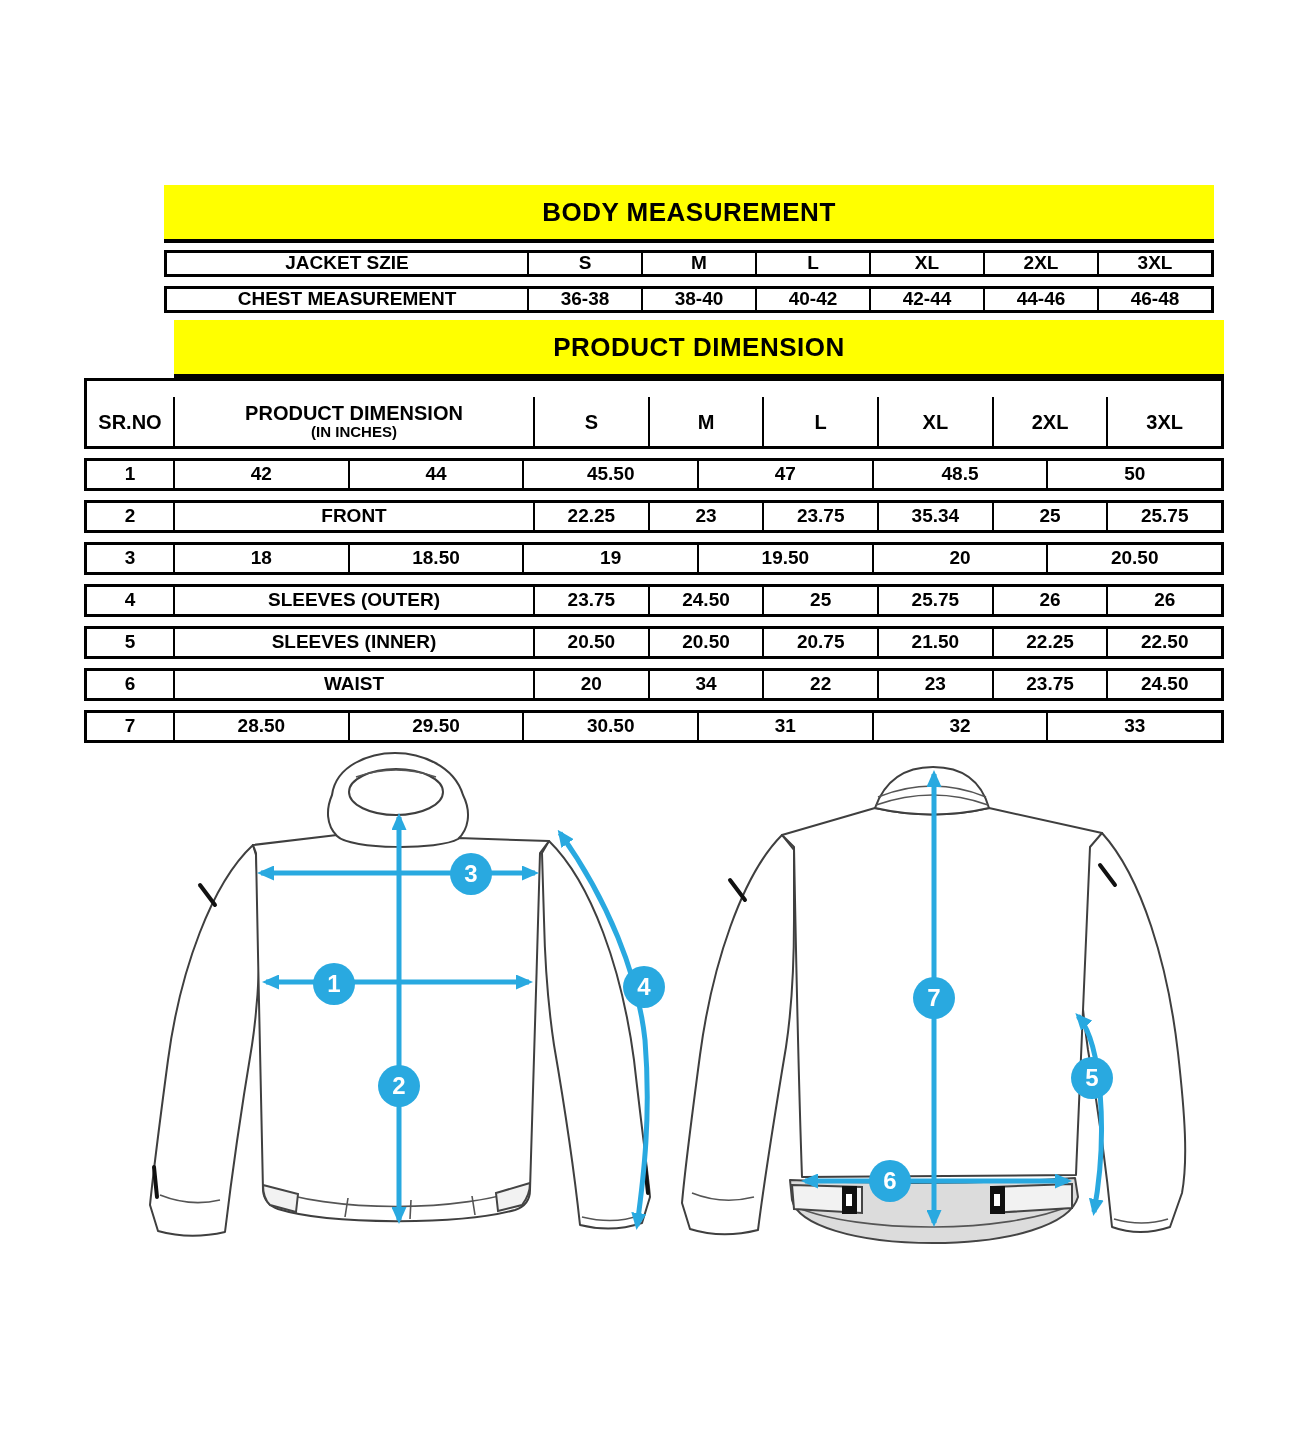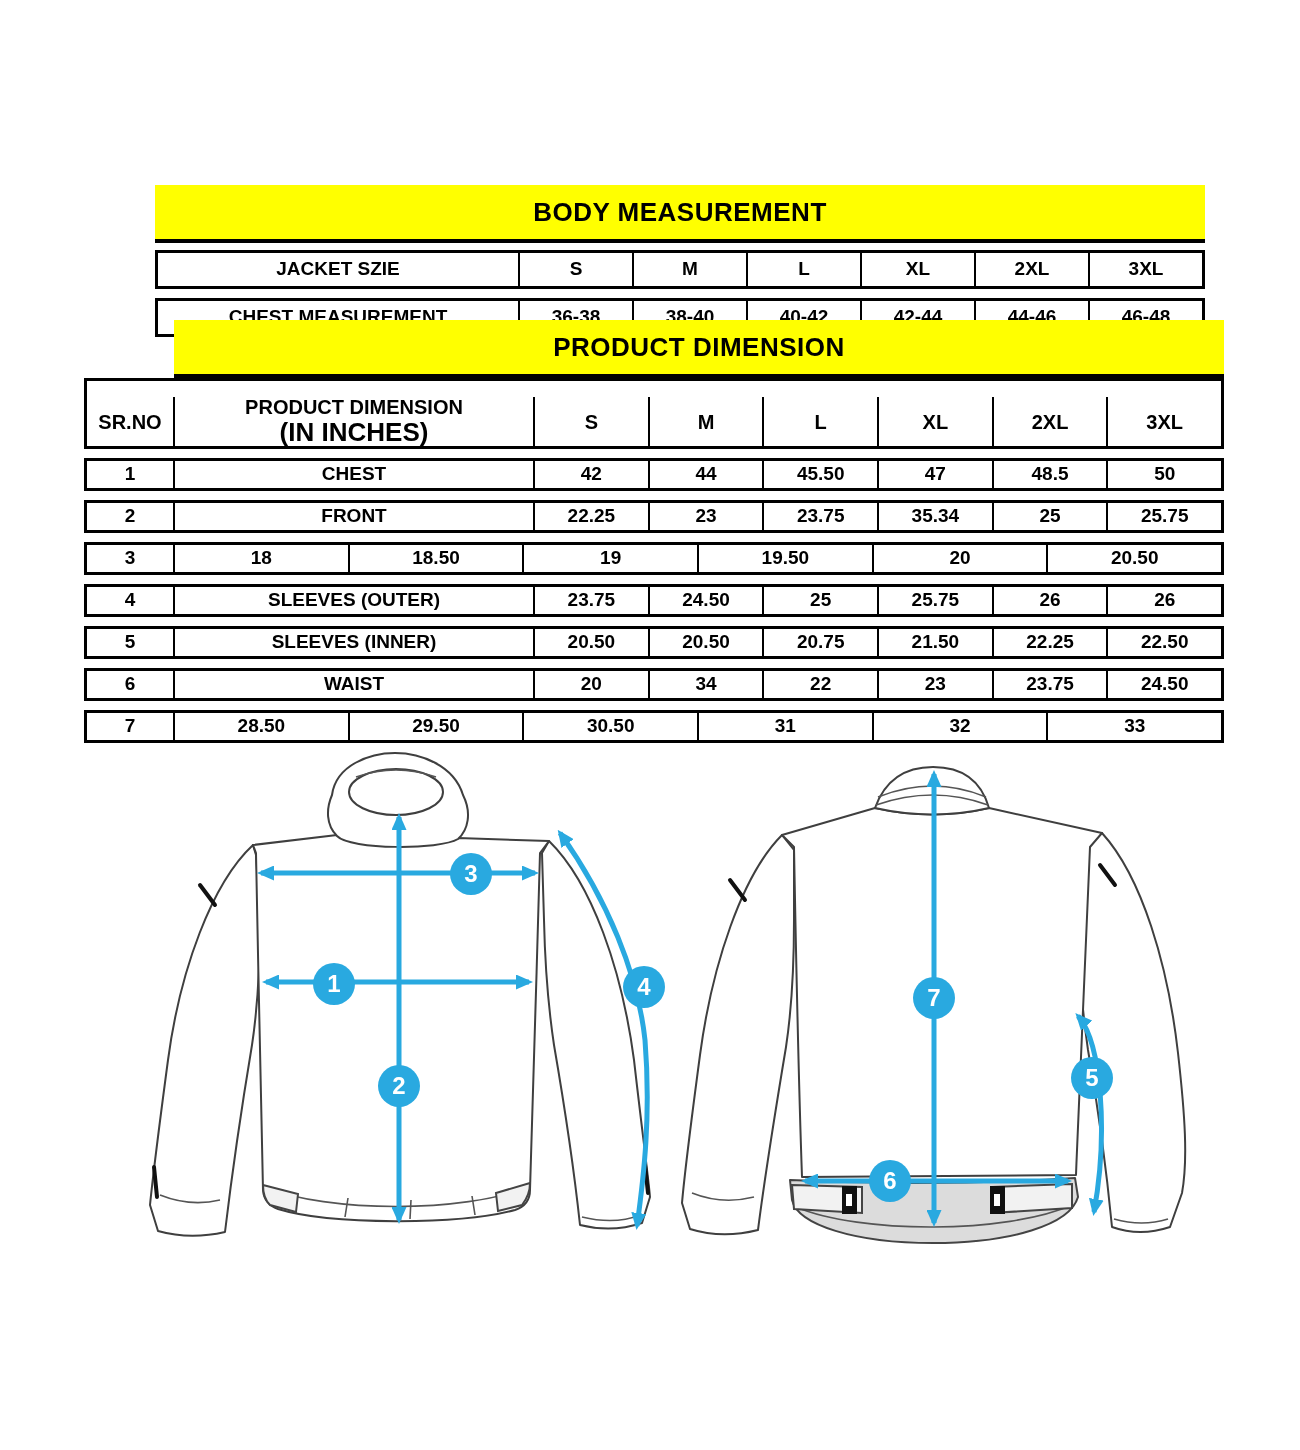--- a/index.html
+++ b/index.html
@@ -26,27 +26,27 @@
   .trow + .trow { margin-top:9px; }
   .cell {
     display:flex; align-items:center; justify-content:center;
     font-size:19px; line-height:1.1; padding:1px 2px;
     box-sizing:border-box;
   }
   .cell + .cell { border-left:2.5px solid #000; }
   .c-srno  { width:86px; flex:none; }
   .c-label { width:360px; flex:none; }
   .c-size  { flex:1 1 0; }
-  .h22 .cell { height:33px;text-align:center; }
+  .h22 .cell { height:21px;text-align:center; }
   .h27 .cell { height:27px; }
   .hdr .cell { height:49px; font-size:20px; flex-direction:column;margin-top:16px; }
-  .hdr .sub { font-size:26px; }
+  .hdr .sub { font-size:15px; }
 
   
-  #bm-table { left:155px; top:185px; width:1050px; }
+  #bm-table { left:164px; top:185px; width:1050px; }
   #bm-table .yellow-band { margin-bottom:7px; }
   #pd-table { left:65px;  top:320px; width:1140px;padding-left:19px; }
   #pd-table .yellow-band { margin-left:90px; margin-bottom:0px; }
 
   
   svg text.badge-num {
     font-family:"Liberation Sans", sans-serif;
     font-weight:bold; font-size:24px; fill:#fff; text-anchor:middle;
   }
   .outline { fill:#ffffff; stroke:#3f3f3f; stroke-width:2; stroke-linejoin:round; }
@@ -97,21 +97,20 @@
     <div class="cell c-size">S</div>
     <div class="cell c-size">M</div>
     <div class="cell c-size">L</div>
     <div class="cell c-size">XL</div>
     <div class="cell c-size">2XL</div>
     <div class="cell c-size">3XL</div>
   </div>
 
   <div class="trow h27">
     <div class="cell c-srno">1</div>
-    <div class="cell c-label">CHEST</div>
     <div class="cell c-size">42</div>
     <div class="cell c-size">44</div>
     <div class="cell c-size">45.50</div>
     <div class="cell c-size">47</div>
     <div class="cell c-size">48.5</div>
     <div class="cell c-size">50</div>
   </div>
 
   <div class="trow h27">
     <div class="cell c-srno">2</div>

